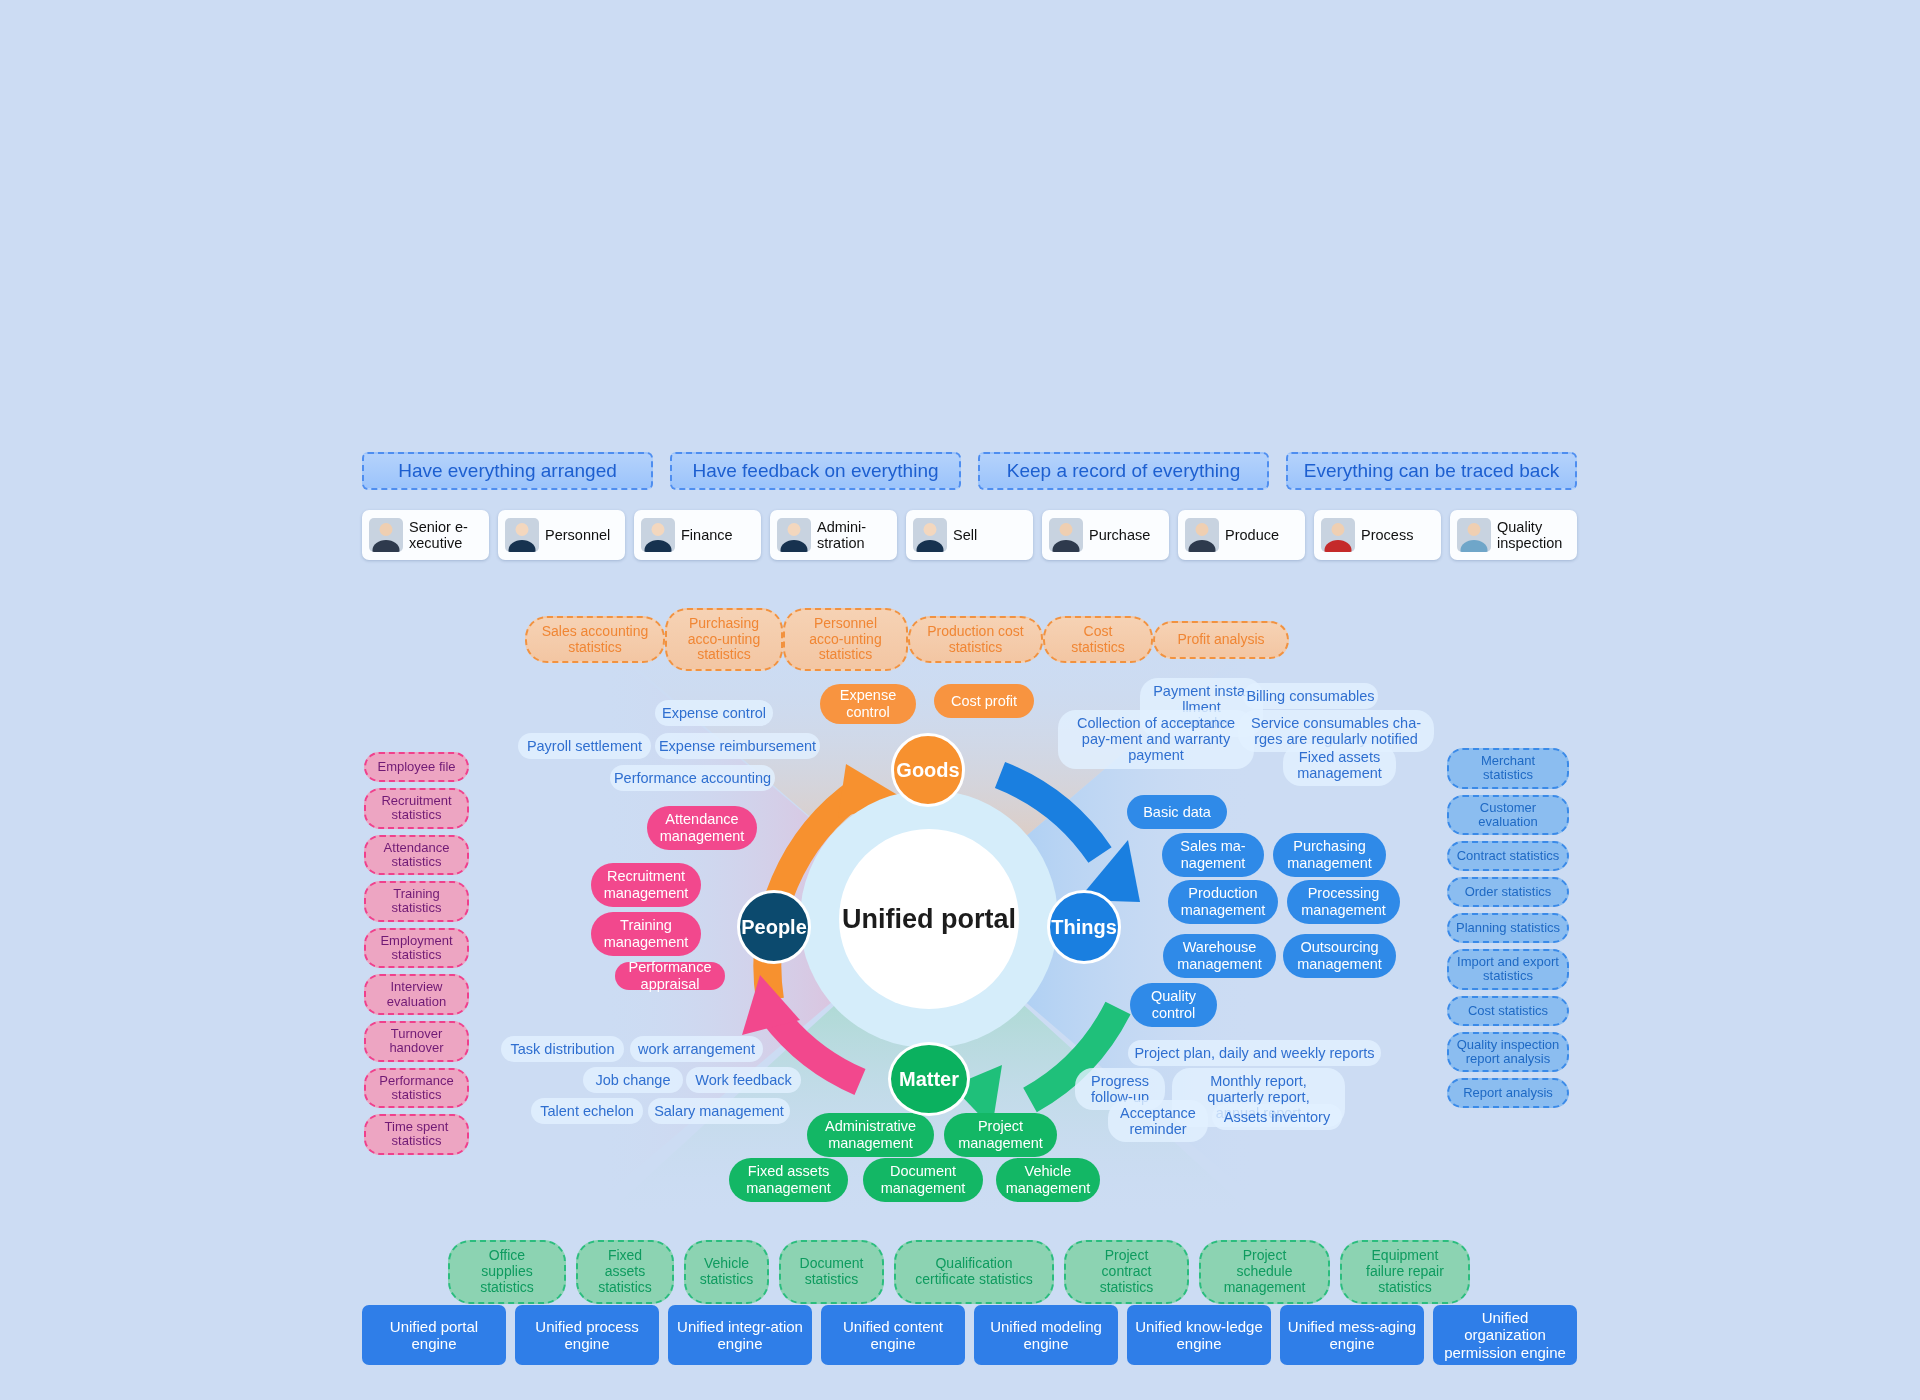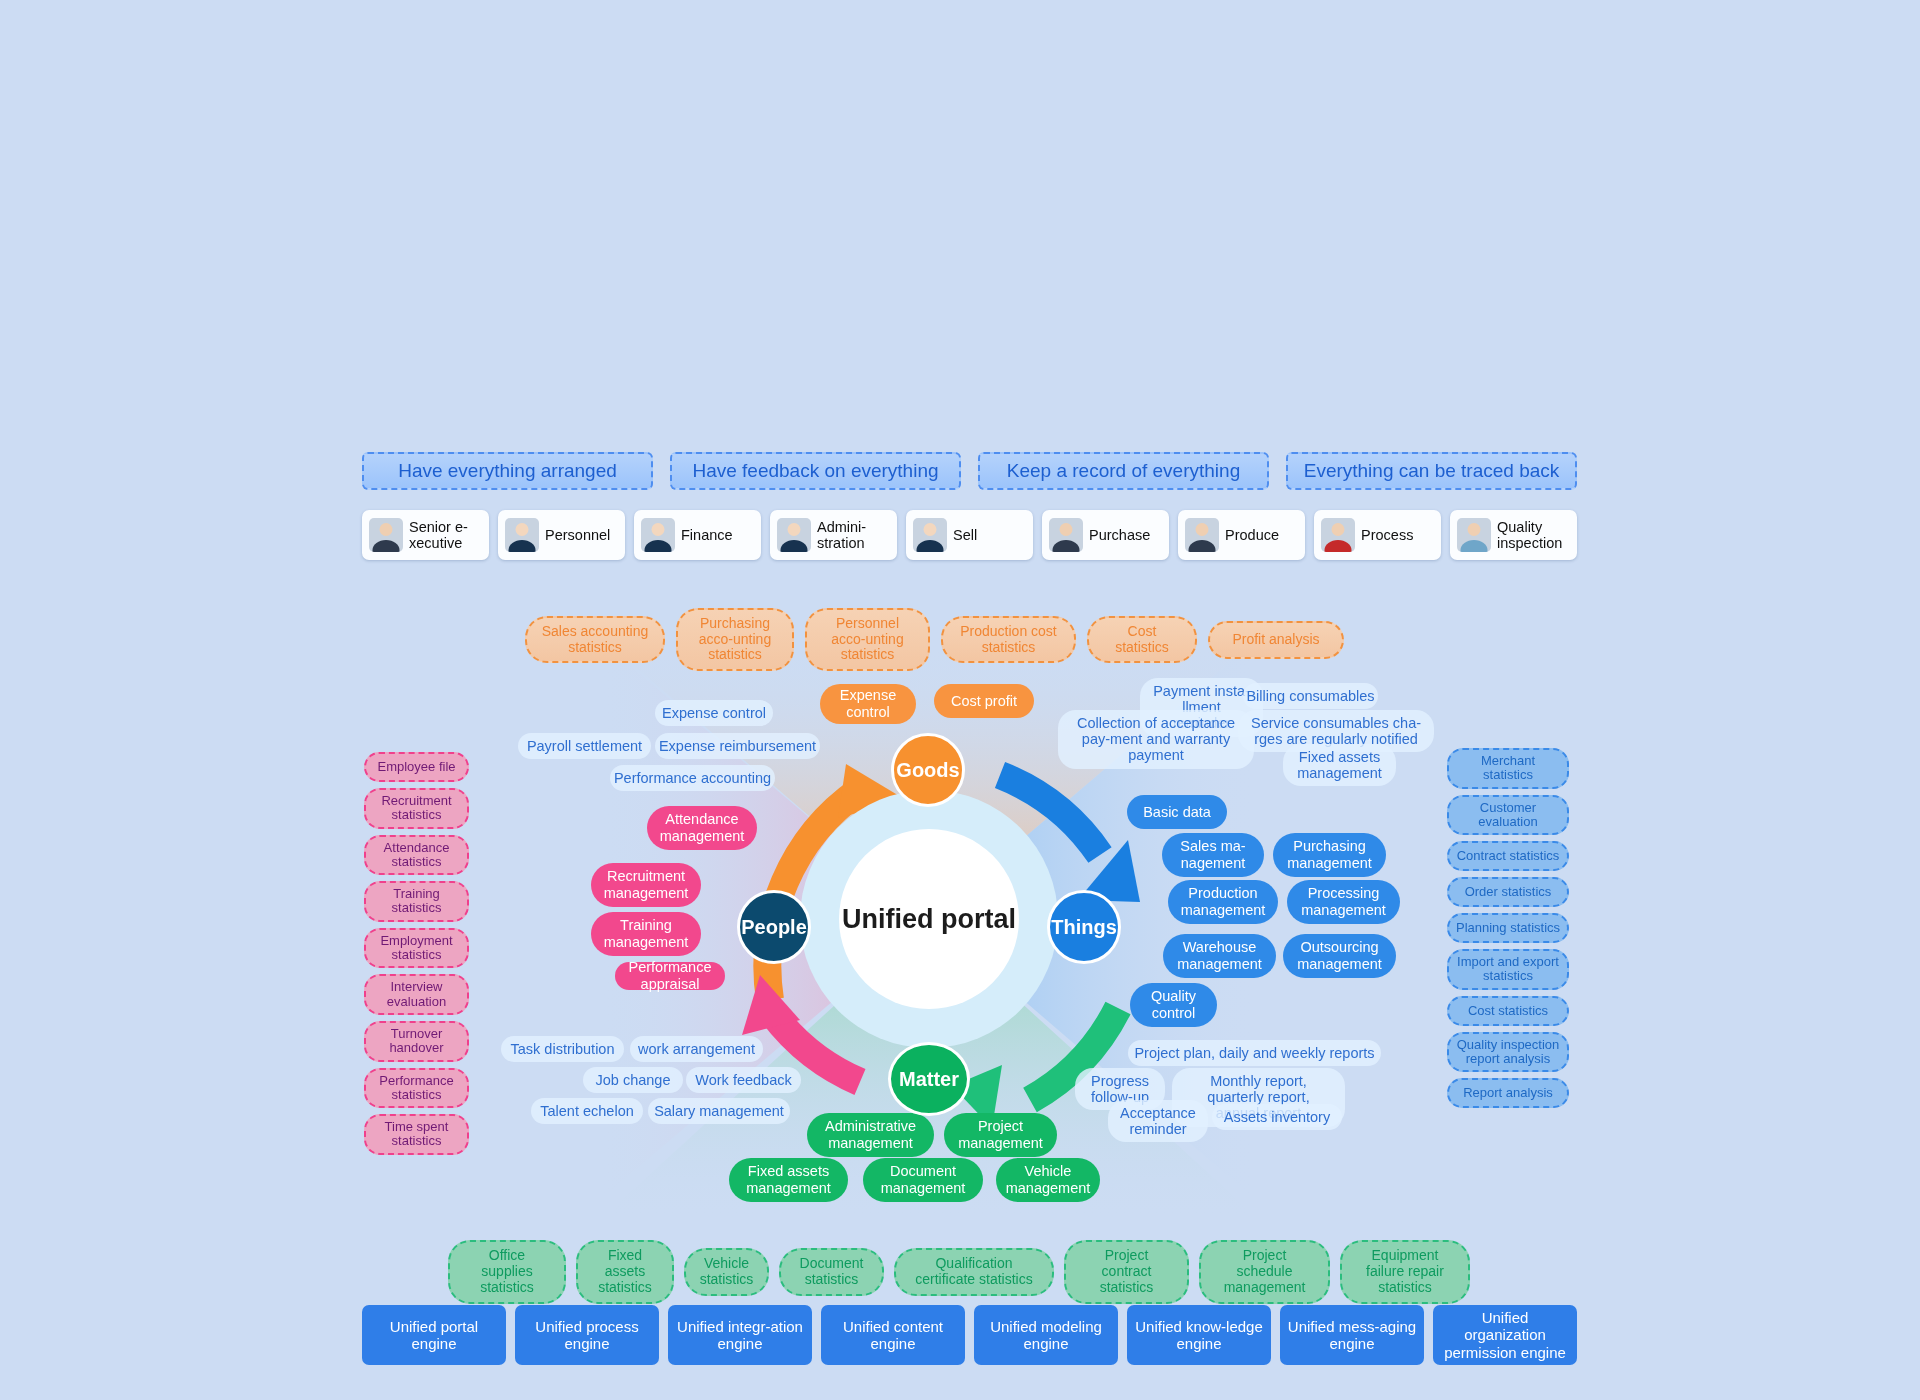--- a/index.html
+++ b/index.html
@@ -49,36 +49,36 @@
     content:""; position:absolute; left:50%; bottom:-8px; transform:translateX(-50%);
     width:27px; height:20px; border-radius:50% 50% 0 0; background:#2e3a4d;
   }
   .role .avatar.f::before { background:#f3d7be; }
   .role .avatar.f::after { background:#17324f; }
   .role .avatar.red::after { background:#c52a2a; }
   .role .avatar.qa::after { background:#6fa6c9; }
   .role .rlabel { font-size:14.5px; color:#111; line-height:1.12; }
 
   
-  .stat-row-orange { position:absolute; left:525px; top:608px; display:flex; gap:11px; align-items:center; }
+  .stat-row-orange { position:absolute; left:525px; top:608px; display:flex; align-items:center; }
   .pill-dash-orange {
     border:2px dashed #f2923f;
     border-radius:22px;
     background:linear-gradient(180deg,#f6d2b4 0%,#f3c6a3 100%);
     color:#f08634;
     font-size:14px;
     padding:6px 14px;
     text-align:center;
     line-height:1.12;
     min-height:38px;
     display:flex; align-items:center; justify-content:center;
   }
 
   
-  .stat-row-green { position:absolute; left:448px; top:1240px; display:flex; gap:10px; align-items:center; }
+  .stat-row-green { position:absolute; left:448px; top:1240px; display:flex; gap:10px; }
   .pill-dash-green {
     border:2px dashed #2bbd7e;
     border-radius:22px;
     background:#8cd3b2;
     color:#0e9b5f;
     font-size:14px;
     padding:6px 14px;
     text-align:center;
     line-height:1.14;
     min-height:40px;

